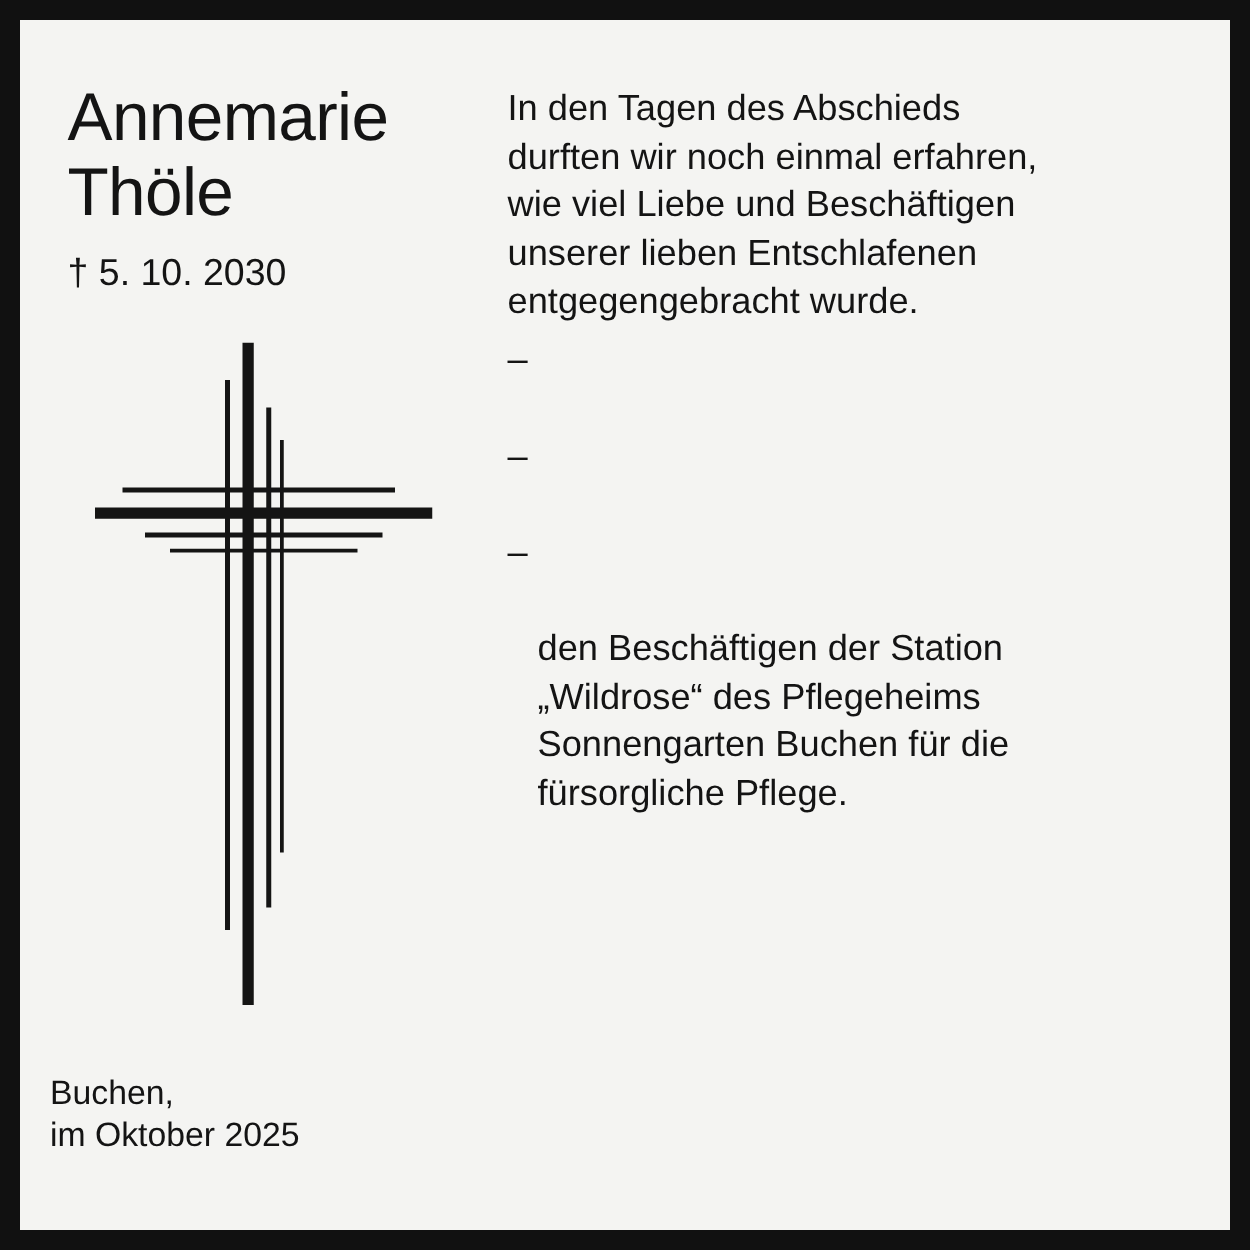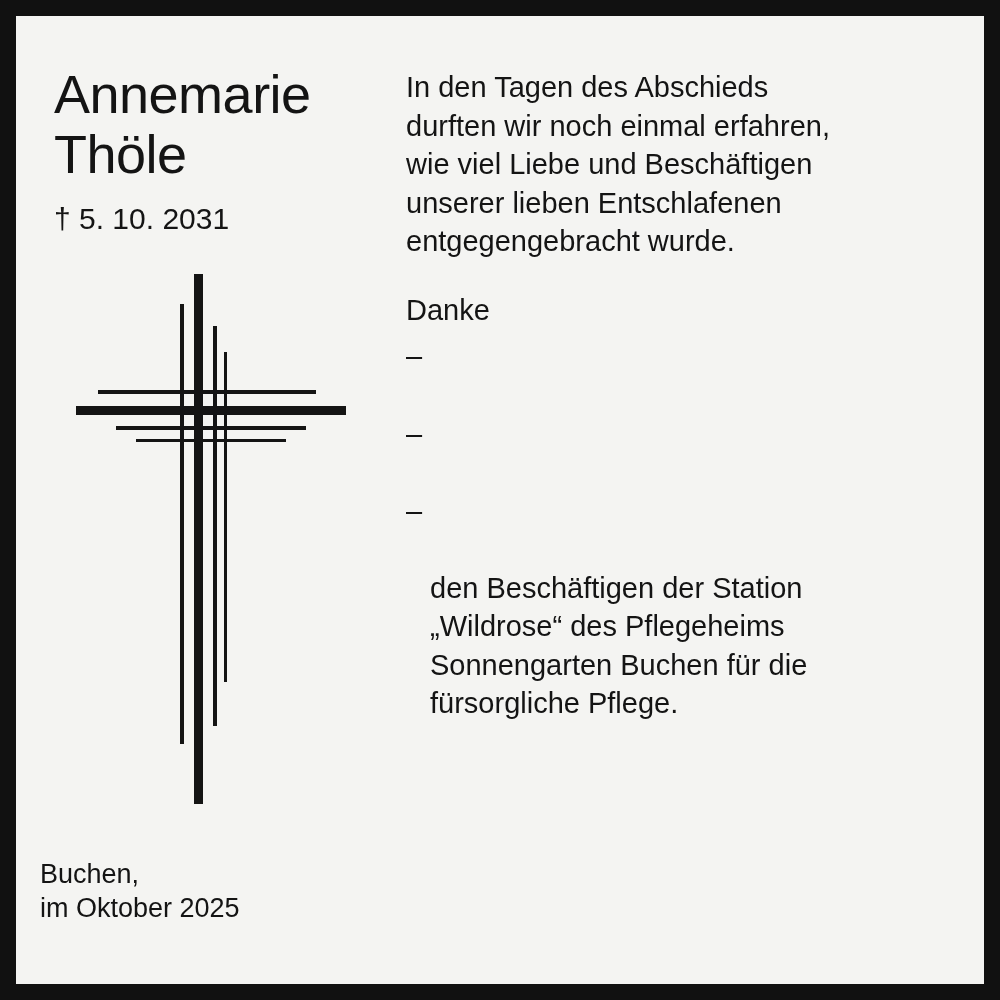--- a/index.html
+++ b/index.html
@@ -111,21 +111,21 @@
 </style>
 </head>
 <body>
 
 <div class="notice">
   <div class="notice-inner">
 
     <div class="left-col">
       <div class="deceased-name">Annemarie
 Thöle</div>
-      <div class="death-date">† 5. 10. 2031</div>
+      <div class="death-date">† 5. 10. 2030</div>
 
       <div class="cross-wrap">
         <svg width="270" height="530" viewBox="0 0 270 530" aria-hidden="true">
 
           <rect x="118" y="0" width="9" height="530" fill="#141414"></rect>
 
           <rect x="104" y="30" width="4" height="440" fill="#141414"></rect>
           <rect x="137" y="52" width="4" height="400" fill="#141414"></rect>
           <rect x="148" y="78" width="3" height="330" fill="#141414"></rect>
 
@@ -141,21 +141,20 @@
 im Oktober 2025</div>
     </div>
 
     <div class="right-col">
       <div class="intro">In den Tagen des Abschieds
 durften wir noch einmal erfahren,
 wie viel Liebe und Beschäftigen
 unserer lieben Entschlafenen
 entgegengebracht wurde.</div>
 
-      <div class="thanks-heading">Danke</div>
 
       <ul class="thanks-list">
         <li class="thanks-item">
           <span class="dash">–</span>
         </li>
         <li class="thanks-item">
           <span class="dash">–</span>
         </li>
         <li class="thanks-item">
           <span class="dash">–</span>

